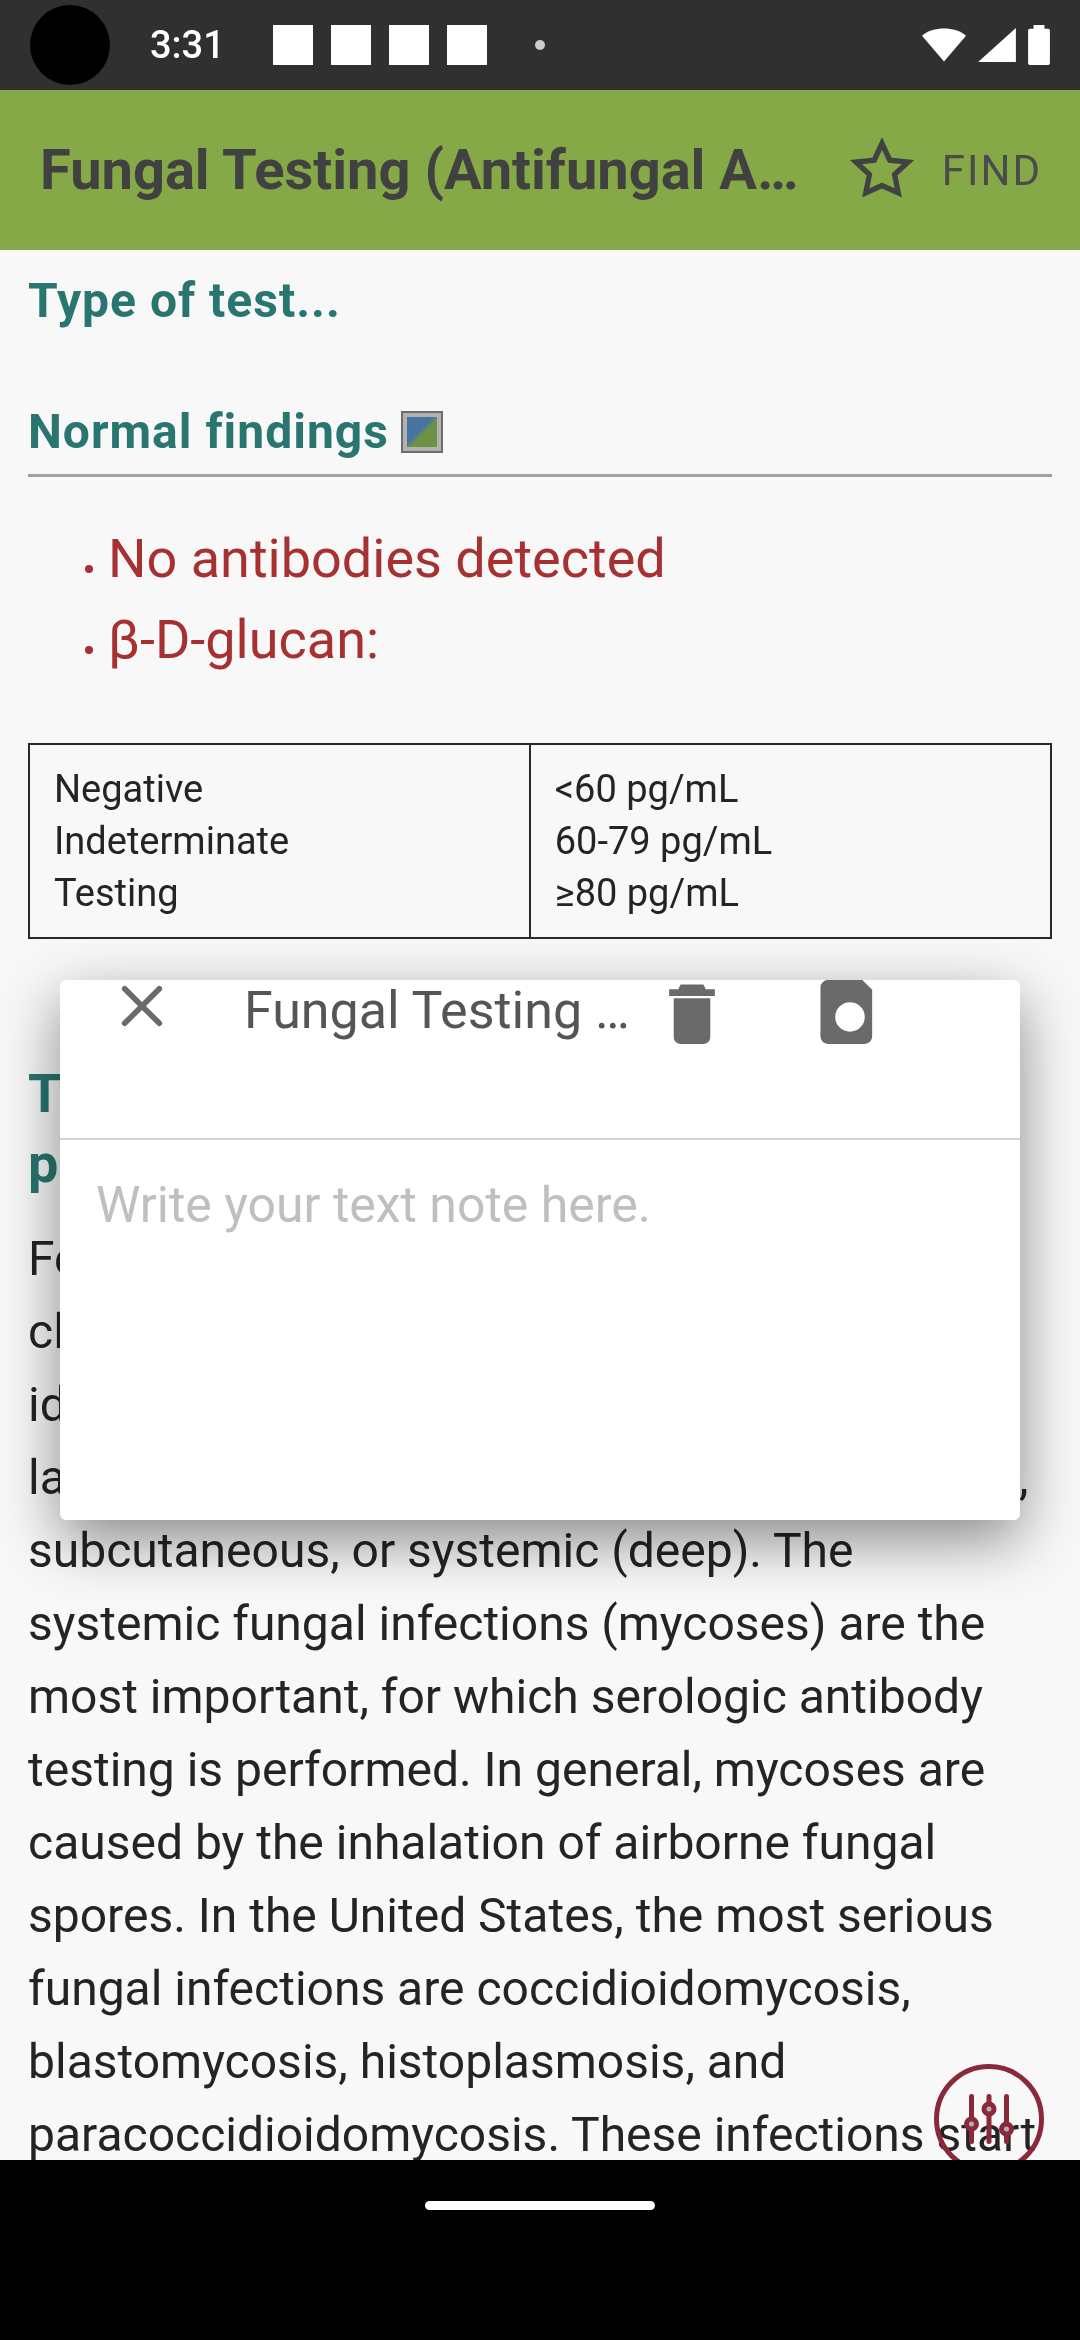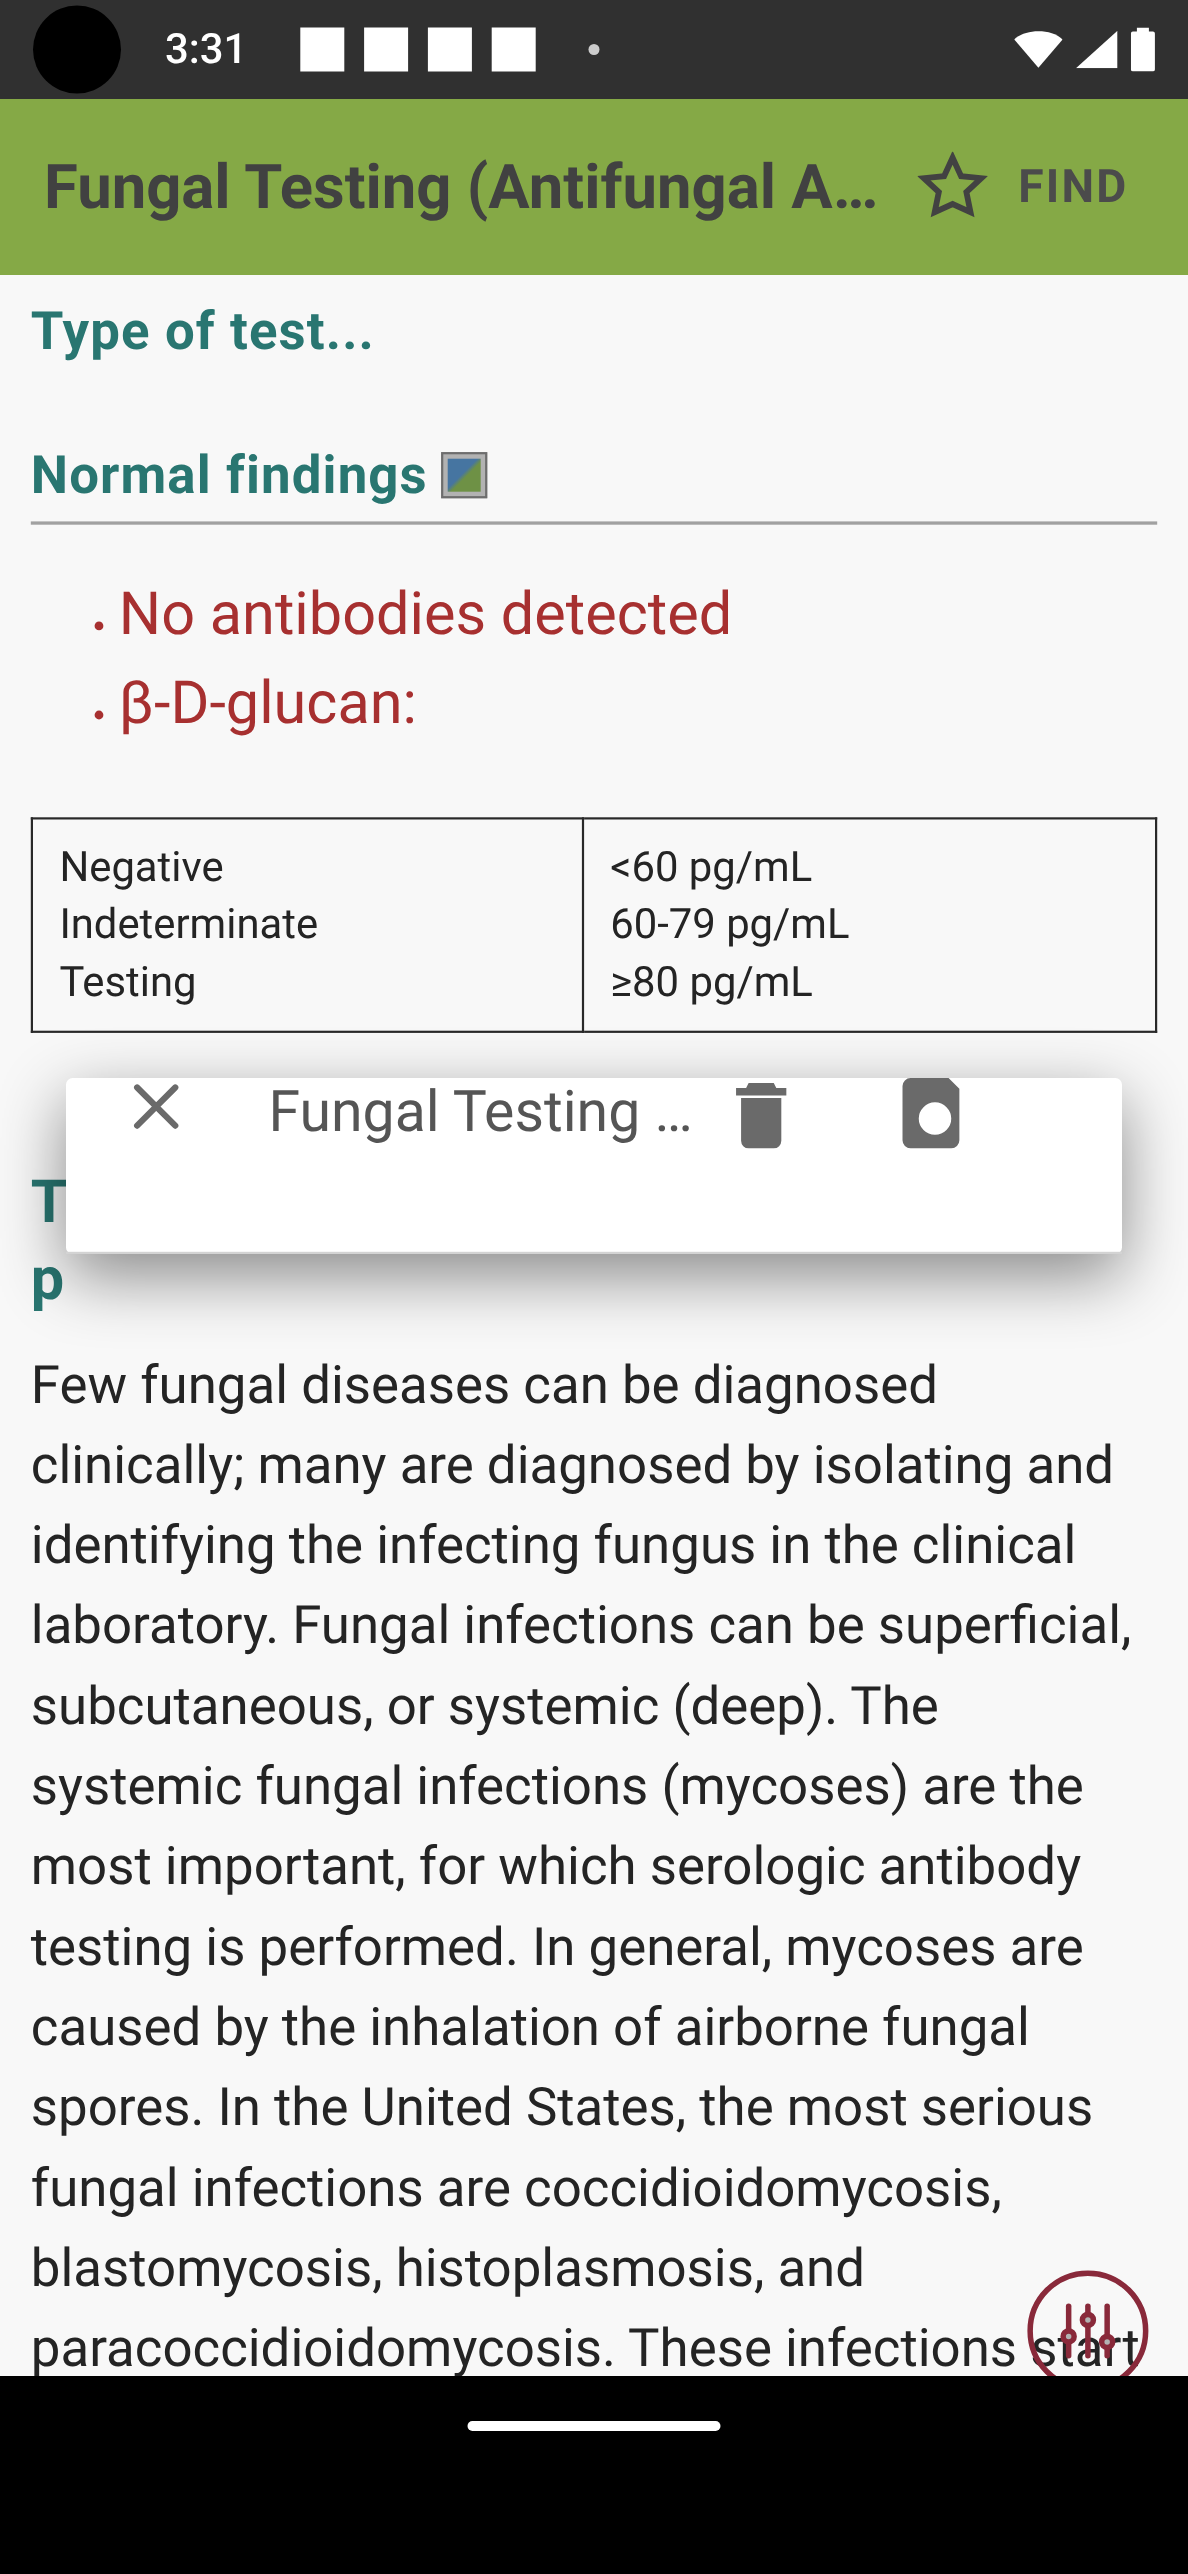--- a/index.html
+++ b/index.html
@@ -44,21 +44,21 @@
   .app-title {
     flex: 1;
     font-size: 56px;
     font-weight: 700;
     color: #5d5d5d;
     white-space: nowrap;
     overflow: hidden;
     text-overflow: ellipsis;
   }
   .app-star { width: 64px; height: 64px; margin: 0 28px; }
-  .app-find { font-size: 42px; font-weight: 700; color: #6b6b6b; letter-spacing: 2px; margin-right: 24px; }
+  .app-find { font-size: 42px; font-weight: 400; color: #6b6b6b; letter-spacing: 2px; margin-right: 8px; }
 
   .content { padding: 12px 28px 0 28px; }
 
   .section-head {
     color: #3ba8a2;
     font-size: 48px;
     font-weight: 700;
     letter-spacing: 1px;
     padding: 10px 0 14px 0;
     border-bottom: 3px solid #e6e6e6;
@@ -251,20 +251,23 @@
       <div class="modal-icons">
         <svg width="56" height="64" viewBox="0 0 24 28">
             <path fill="#6a6a6a" d="M4 8h16v17a3 3 0 0 1-3 3H7a3 3 0 0 1-3-3V8zm3-6h10l1 2h4v3H2V4h4l1-2z"></path>
           </svg>
         <svg width="60" height="64" viewBox="0 0 24 26">
             <path fill="#6a6a6a" d="M3 0h14l4 4v19a3 3 0 0 1-3 3H3a3 3 0 0 1-3-3V3a3 3 0 0 1 3-3zm3 15a6 6 0 1 0 12 0 6 6 0 0 0-12 0zM4 3h11v6H4V3z"></path>
             <circle cx="12" cy="15" r="3" fill="#fff"></circle>
           </svg>
       </div>
     </div>
+    <div class="modal-body">
+      <textarea class="note-input" placeholder="Write your text note here." style=""></textarea>
+    </div>
   </div>
 
   <div class="fab dimmer">
     <svg width="60" height="60" viewBox="0 0 24 24">
       <g stroke="#c33a53" stroke-width="2" fill="none" stroke-linecap="round">
         <line x1="5" y1="3" x2="5" y2="21"></line>
           <circle cx="5" cy="14" r="2" fill="#fff"></circle>
         <line x1="12" y1="3" x2="12" y2="21"></line>
           <circle cx="12" cy="8" r="2" fill="#fff"></circle>
         <line x1="19" y1="3" x2="19" y2="21"></line>

